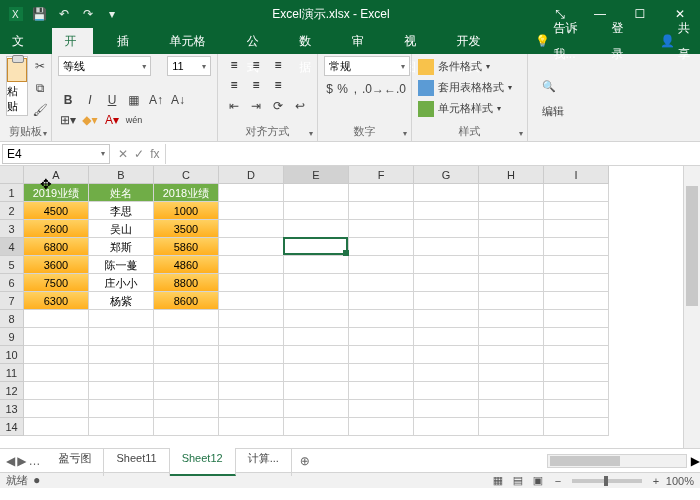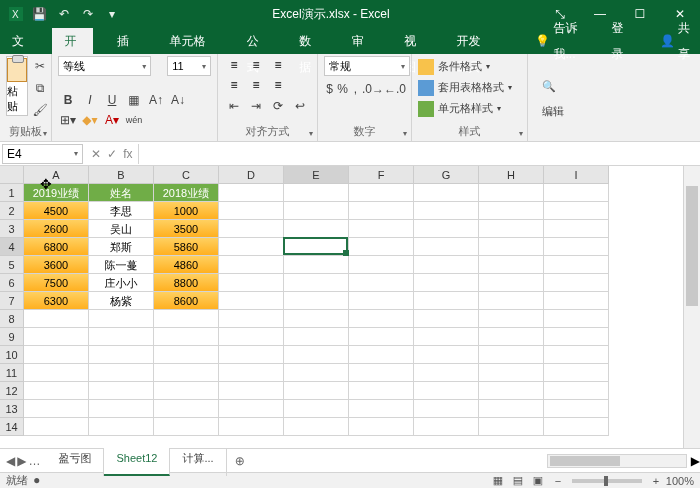--- a/index.html
+++ b/index.html
@@ -36,21 +36,21 @@
   .align .wrap{display:flex;gap:2px;}
   .num { width:94px; }
   .num .combo{width:86px;}
   .num .numbtns{display:flex;gap:2px;margin-top:3px;}
   .styles { width:116px; }
   .stylerow { display:flex; align-items:center; gap:4px; font-size:11px; color:#444; height:21px; }
   .stylerow .sic { width:16px; height:16px; }
   .cells,.edit { width:48px; display:flex; align-items:flex-start; justify-content:center; padding-top:4px;}
   .bigbtn { width:38px; height:56px; display:flex; flex-direction:column; align-items:center; justify-content:center; font-size:11px; color:#444; gap:2px;}
   .fxbar { height:24px; background:#fff; border-bottom:1px solid #d4d4d4; display:flex; align-items:center; }
-  .namebox { width:81px; height:20px; border:1px solid #c8c8c8; margin:2px; padding:0 4px; display:flex; align-items:center; justify-content:space-between;}
+  .namebox { width:108px; height:20px; border:1px solid #c8c8c8; margin:2px; padding:0 4px; display:flex; align-items:center; justify-content:space-between;}
   .fxbar .fxs { display:flex; gap:6px; padding:0 6px; color:#888; border-right:1px solid #d4d4d4; height:20px; align-items:center;}
   .fxbar .fxi { flex:1; padding-left:6px; color:#888;}
   .sheet { position:relative; height:282px; overflow:hidden; background:#fff;}
   .colhdr { display:flex; position:absolute; top:0; left:0; right:17px; height:18px; }
   .corner { width:24px; height:18px; background:#e6e6e6; border-right:1px solid #ccc; border-bottom:1px solid #ccc;}
   .ch { width:65px; height:18px; background:#e6e6e6; border-right:1px solid #ccc; border-bottom:1px solid #ccc; text-align:center; font-size:11px; line-height:18px; color:#333;}
   .ch.sel{background:#d2d2d2;}
   .rowhdr { position:absolute; top:18px; left:0; width:24px; }
   .rh { height:18px; background:#e6e6e6; border-right:1px solid #ccc; border-bottom:1px solid #ccc; text-align:center; font-size:11px; line-height:18px; color:#333;}
   .rh.sel{background:#d2d2d2;}
@@ -435,20 +435,21 @@
     </div>
 </div>
 
 <div class="tabstrip">
   <div class="nav">
     <span>◀</span>
     <span>▶</span>
     <span>…</span>
   </div>
   <div class="shtab">盈亏图</div>
+  <div class="shtab">Sheet11</div>
   <div class="shtab active">Sheet12</div>
   <div class="shtab">计算...</div>
   <div class="add">⊕</div>
   <div class="hscroll">
       <div class="tr">
         <div class="th"></div>
       </div>
       <span>▶</span>
     </div>
 </div>

